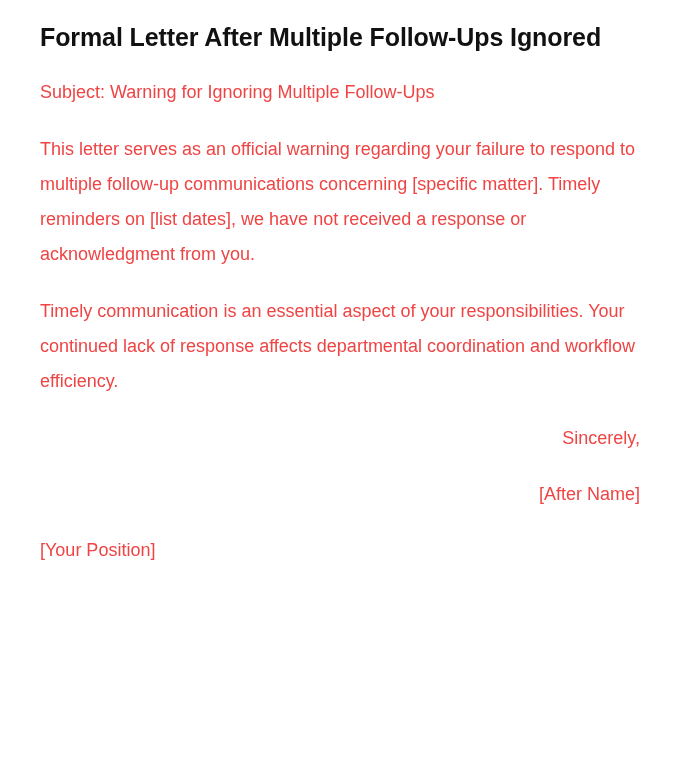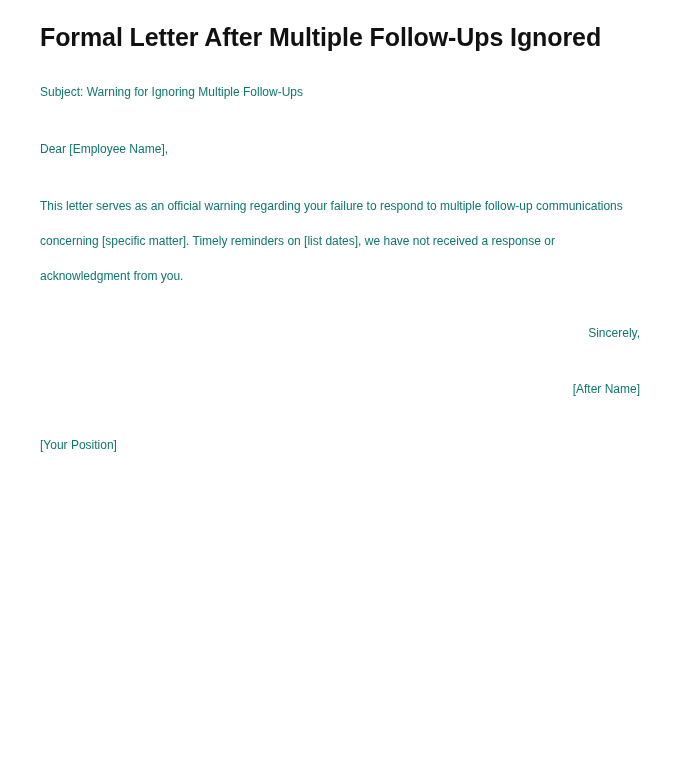--- a/index.html
+++ b/index.html
@@ -24,47 +24,47 @@
   }
   .doc-title {
     font-size: 25px;
     line-height: 1.25;
     font-weight: bold;
     letter-spacing: -0.1px;
     color: #111111;
     margin: 0 0 22px 0;
   }
   .para {
-    font-size: 12px;
+    font-size: 18px;
     line-height: 35px;
-    color: #0f766e;
+    color: #ef4444;
     margin: 13px 0 22px 0;
     max-width: 605px;
   }
   .para:last-child {
     margin-bottom: 0;
   }
   .tight {
     margin-bottom: 21px;
     text-align: right;
   }
 </style>
 </head>
 <body>
 
 <div class="page">
 
   <h1 class="doc-title">Formal Letter After Multiple Follow-Ups Ignored</h1>
 
   <p class="para">Subject: Warning for Ignoring Multiple Follow-Ups</p>
 
-  <p class="para">Dear [Employee Name],</p>
 
   <p class="para">This letter serves as an official warning regarding your failure to respond to multiple follow-up communications concerning [specific matter]. Timely reminders on [list dates], we have not received a response or acknowledgment from you.</p>
 
+  <p class="para">Timely communication is an essential aspect of your responsibilities. Your continued lack of response affects departmental coordination and workflow efficiency.</p>
 
 
   <p class="para tight">Sincerely,</p>
 
   <p class="para tight">[After Name]</p>
 
   <p class="para">[Your Position]</p>
 
 </div>
 

